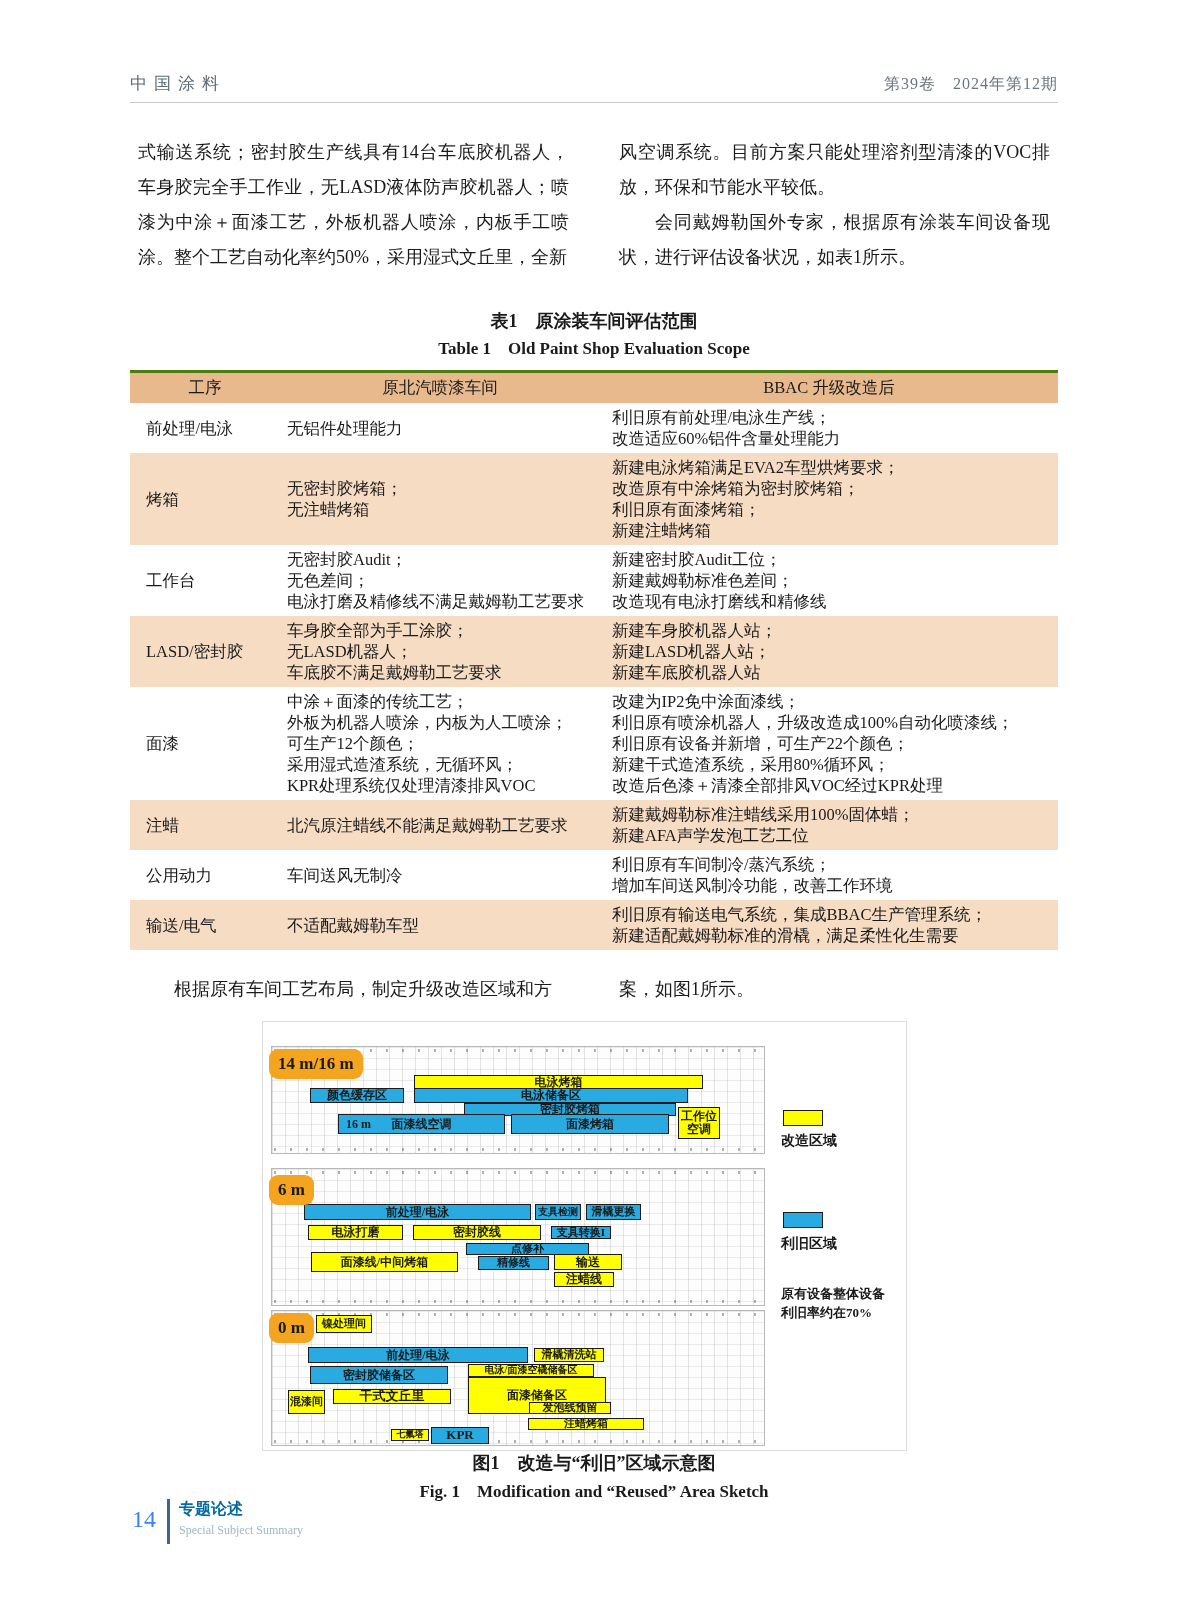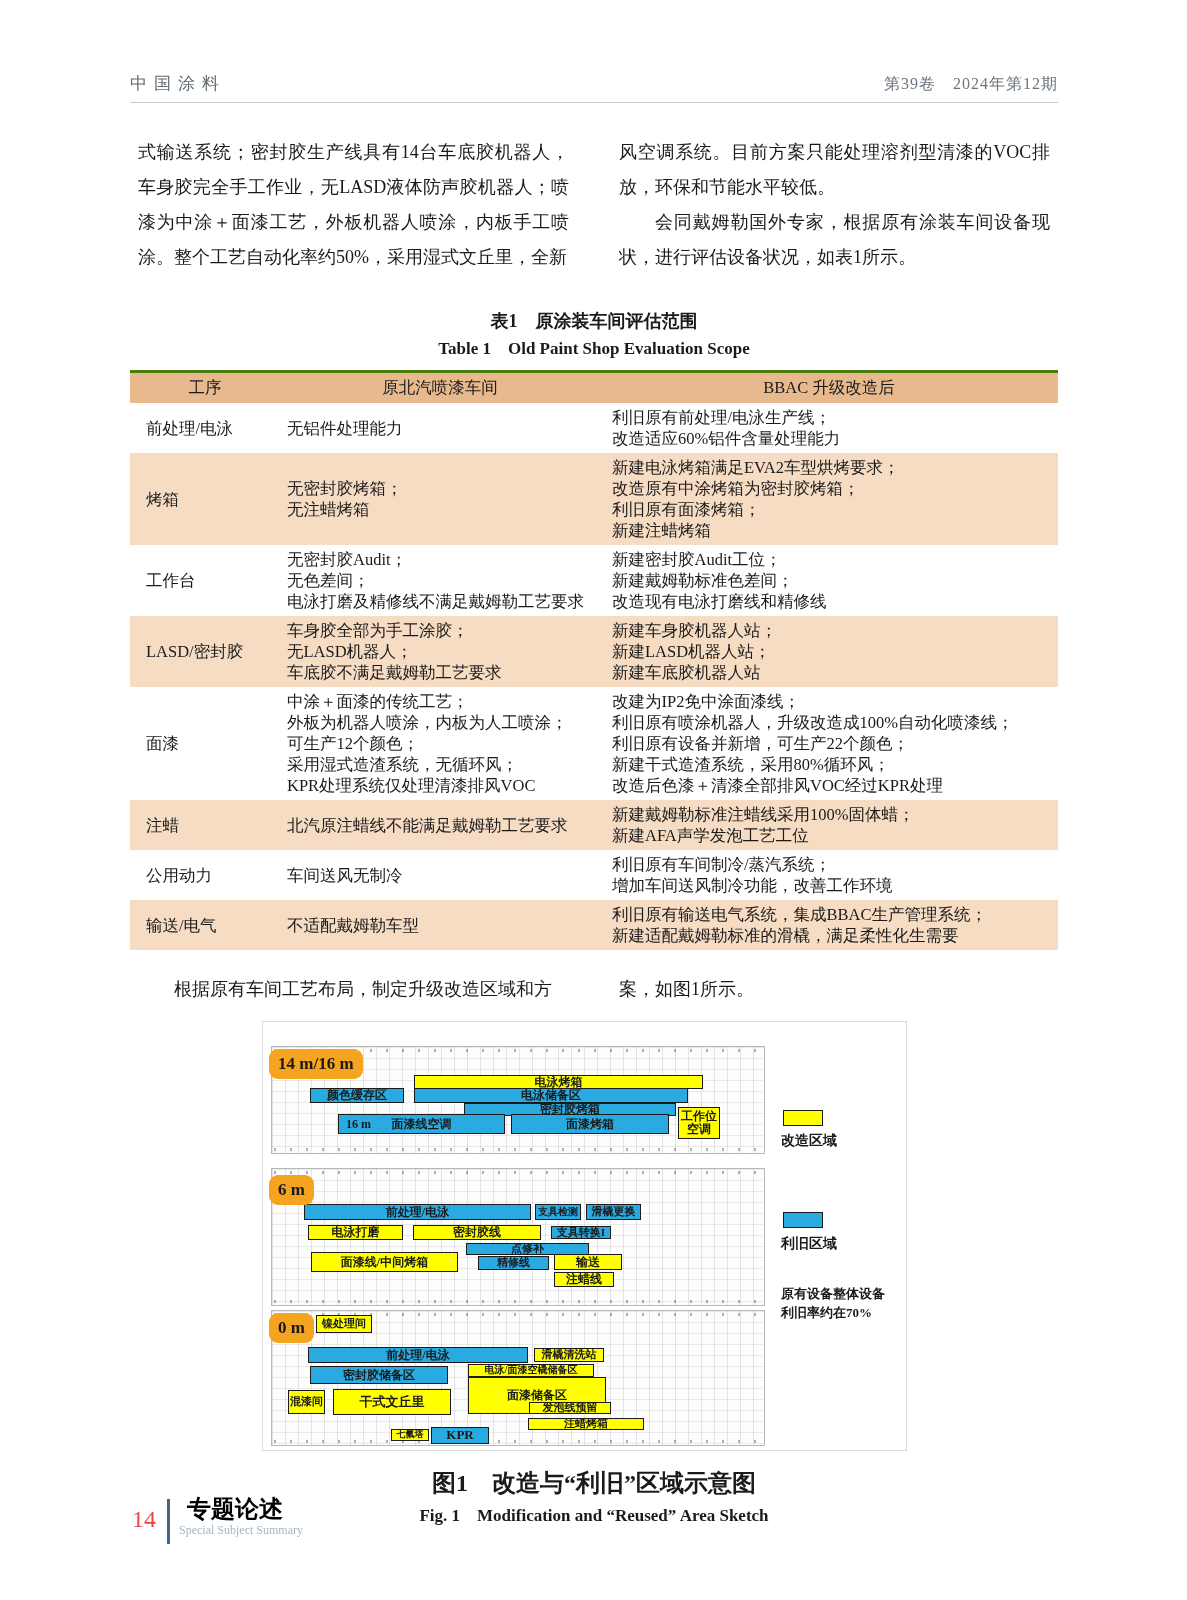--- a/index.html
+++ b/index.html
@@ -58,29 +58,29 @@
   .bar.reused{background:#29abe2;}
   .bar .bar-prefix{position:absolute;left:7px;top:50%;transform:translateY(-50%);}
 
   .legend-swatch{position:absolute;width:40px;height:16px;border:1px solid #1b1b1b;box-sizing:border-box;}
   .sw-mod{left:520px;top:88px;background:#ffff00;}
   .sw-reu{left:520px;top:190px;background:#29abe2;}
   .legend-label{position:absolute;left:518px;font-size:14px;font-weight:700;}
   .ll-mod{top:110px;} .ll-reu{top:213px;}
   .legend-note{position:absolute;left:518px;top:262px;font-size:13px;font-weight:700;line-height:19px;}
 
-  .fig-caption-zh{margin-top:16px;text-align:center;font-size:24px;font-weight:700;}
+  .fig-caption-zh{text-align:center;font-size:18px;font-weight:700;}
   .fig-caption-en{margin-top:5px;text-align:center;font-size:17px;font-weight:700;}
 
   
   .footer{position:absolute;left:132px;top:1497px;display:flex;align-items:flex-start;}
-  .footer .pagenum{font-size:24px;color:#ef4444;margin-top:9px;}
+  .footer .pagenum{font-size:24px;color:#3b82f6;margin-top:9px;}
   .footer .vbar{width:3px;height:45px;background:#41648c;margin:2px 9px 0 11px;}
-  .footer .sec-zh{font-size:24px;font-weight:700;color:#000000;
-      font-family:"Liberation Sans","DejaVu Sans",sans-serif;line-height:24px;margin-left:8px;}
+  .footer .sec-zh{font-size:16px;font-weight:700;color:#0369a1;
+      font-family:"Liberation Sans","DejaVu Sans",sans-serif;line-height:24px;}
   .footer .sec-en{font-size:12px;color:#a3b6c6;margin-top:2px;}
 </style>
 </head>
 <body>
 
 <div class="page">
   <div class="content">
 
     <div class="hdr">
       <span class="journal">中国涂料</span>
@@ -317,21 +317,21 @@
         </div>
         <div class="bar modified" style="left: 205px; top: 342px; width: 126px; height: 13px; font-size: 10px;">
           <span>电泳/面漆空橇储备区</span>
         </div>
         <div class="bar modified" style="left: 205px; top: 355px; width: 138px; height: 37px; font-size: 12px;">
           <span>面漆储备区</span>
         </div>
         <div class="bar modified" style="left: 25px; top: 368px; width: 37px; height: 24px; font-size: 11px;">
           <span>混漆间</span>
         </div>
-        <div class="bar modified" style="left: 70px; top: 367px; width: 118px; height: 26px; font-size: 13px;">
+        <div class="bar modified" style="left: 70px; top: 367px; width: 118px; height: 15px; font-size: 13px;">
           <span>干式文丘里</span>
         </div>
         <div class="bar modified" style="left: 266px; top: 380px; width: 82px; height: 12px; font-size: 11px;">
           <span>发泡线预留</span>
         </div>
         <div class="bar modified" style="left: 265px; top: 396px; width: 116px; height: 12px; font-size: 11px;">
           <span>注蜡烤箱</span>
         </div>
         <div class="bar modified" style="left: 128px; top: 407px; width: 38px; height: 12px; font-size: 9px;">
           <span>七氟塔</span>

